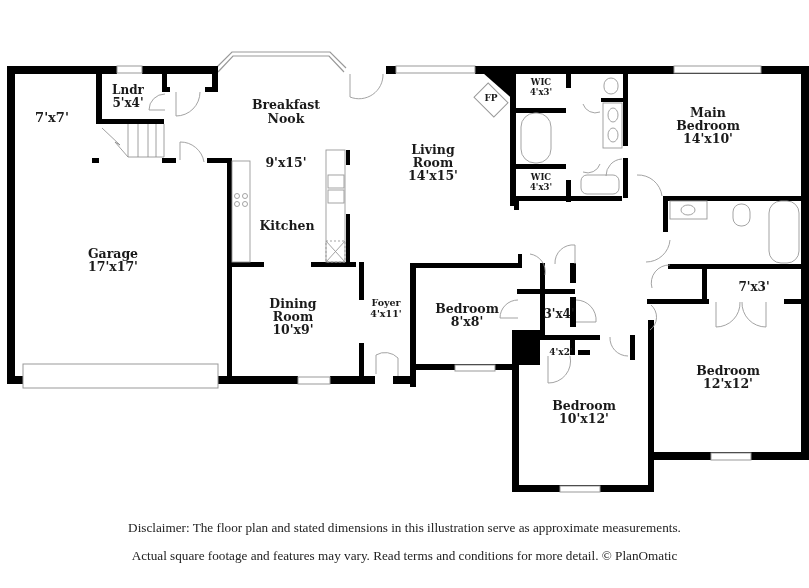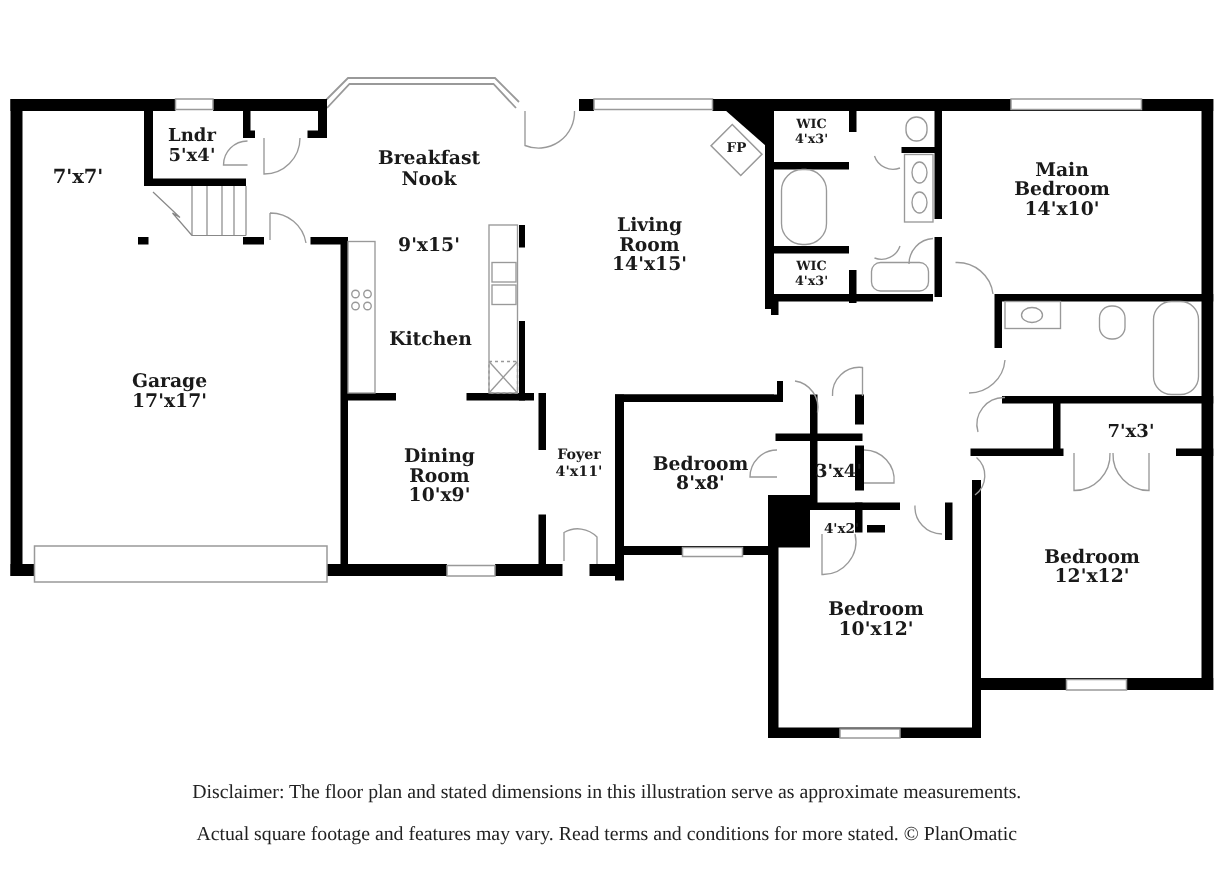--- a/index.html
+++ b/index.html
@@ -234,13 +234,13 @@
 
     <text class="lbl" x="728" y="375" font-size="12.5">Bedroom</text>
     <text class="lbl" x="728" y="388" font-size="12.5">12'x12'</text>
 
     <text class="lbl" x="584" y="410" font-size="12.5">Bedroom</text>
     <text class="lbl" x="584" y="423" font-size="12.5">10'x12'</text>
   </g>
 </svg>
 
 <div class="disclaimer" style="top:519px;">Disclaimer: The floor plan and stated dimensions in this illustration serve as approximate measurements.</div>
-<div class="disclaimer" style="top:547px;">Actual square footage and features may vary. Read terms and conditions for more stated. © PlanOmatic</div>
+<div class="disclaimer" style="top:547px;">Actual square footage and features may vary. Read terms and conditions for more detail. © PlanOmatic</div>
 
 </body></html>

